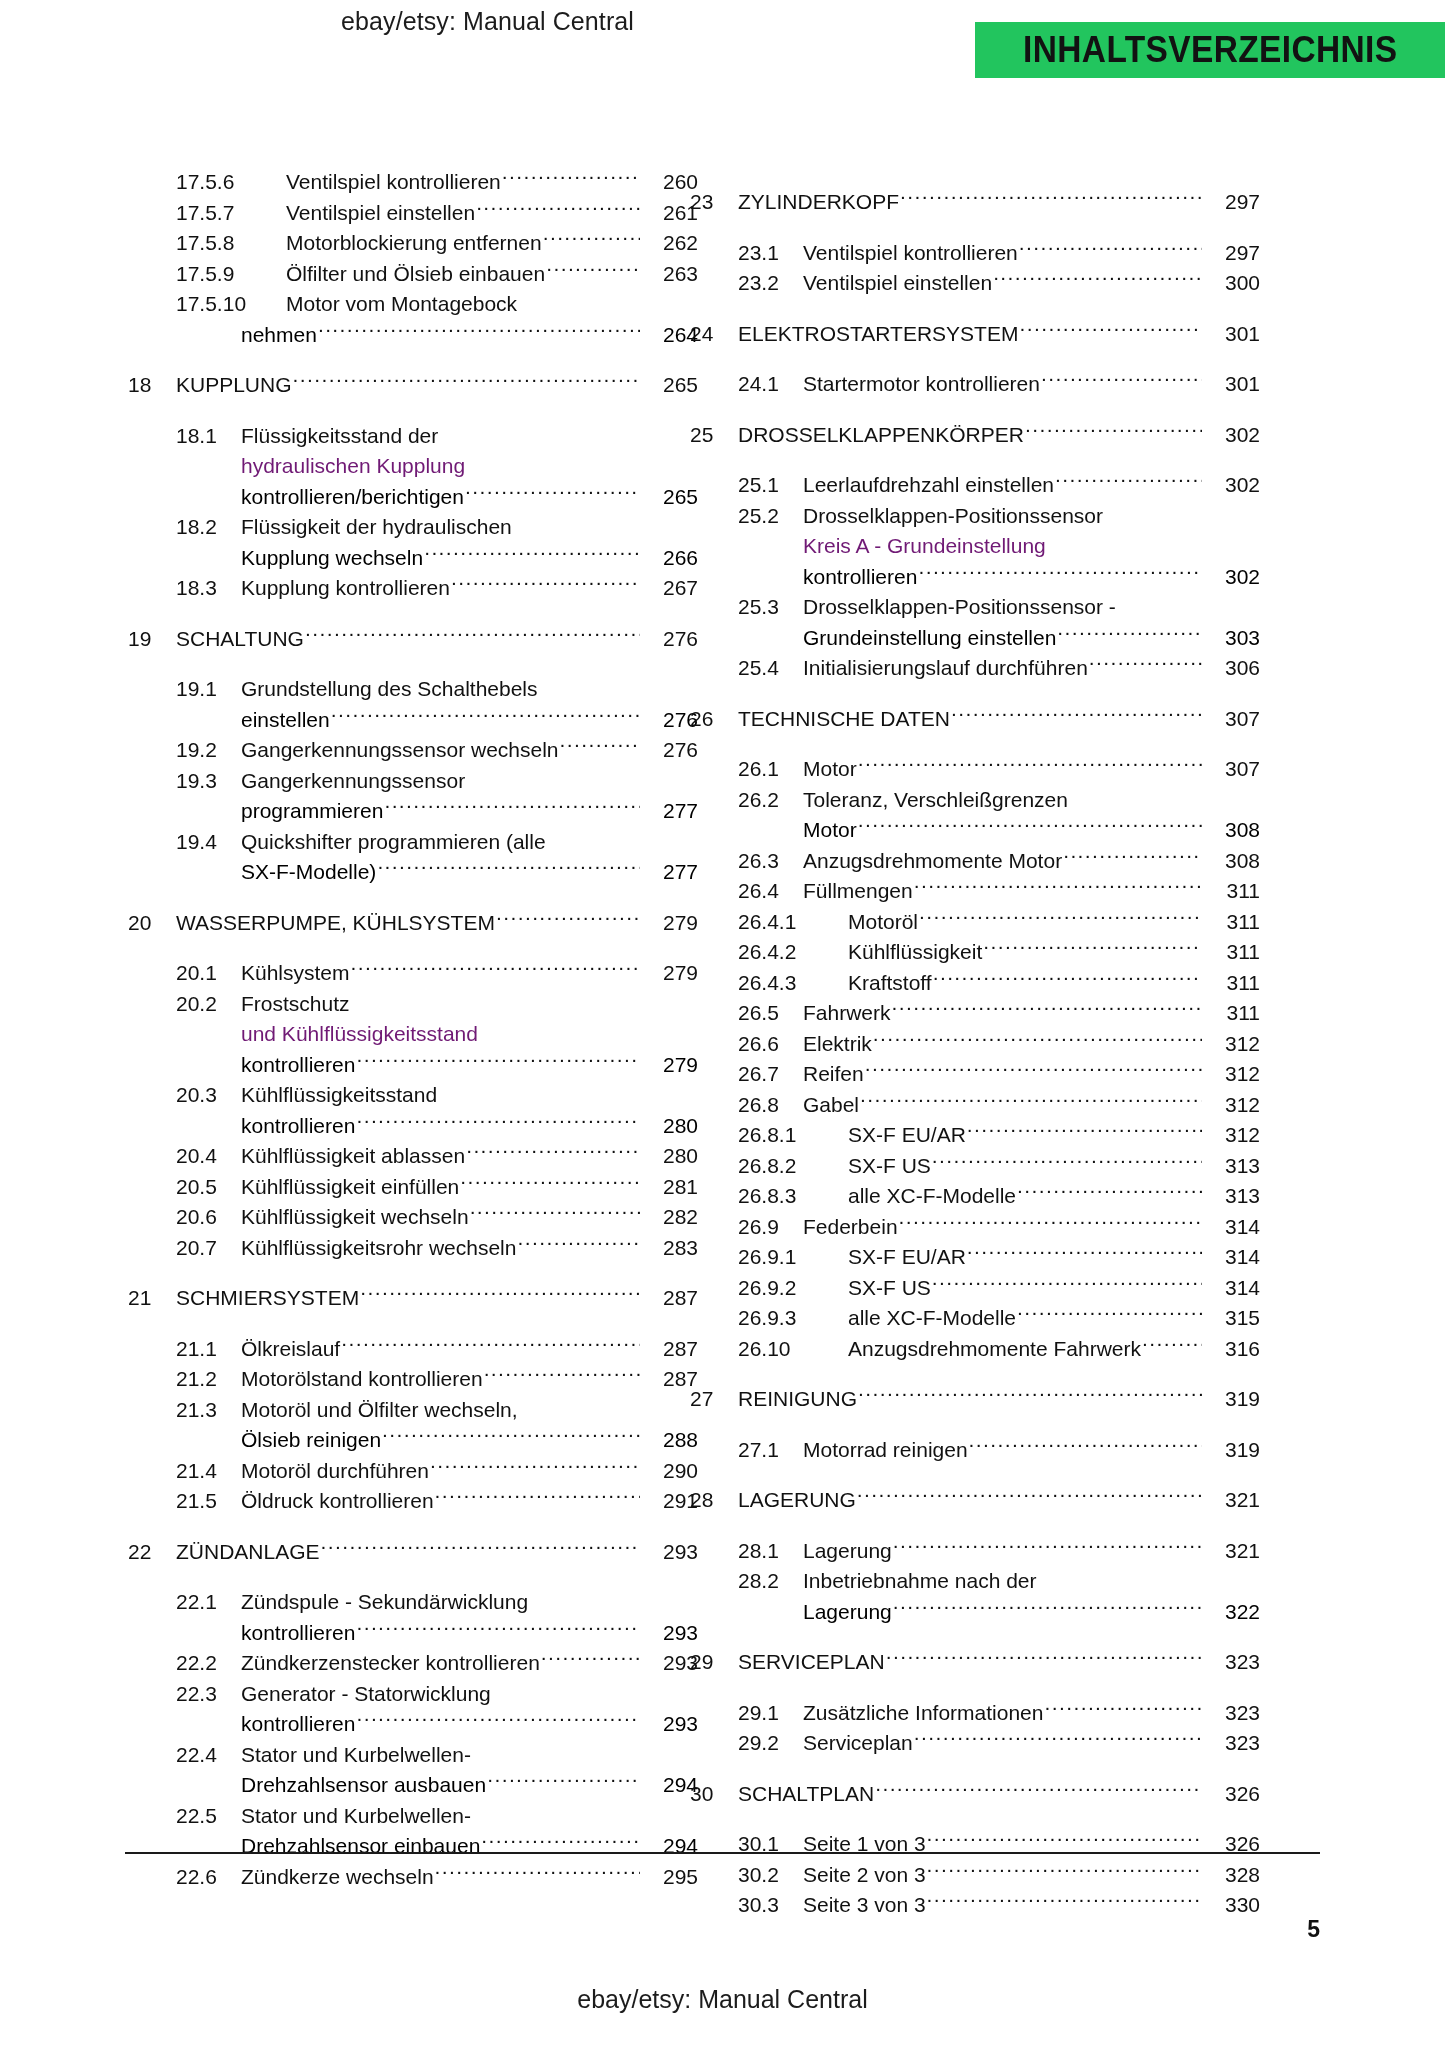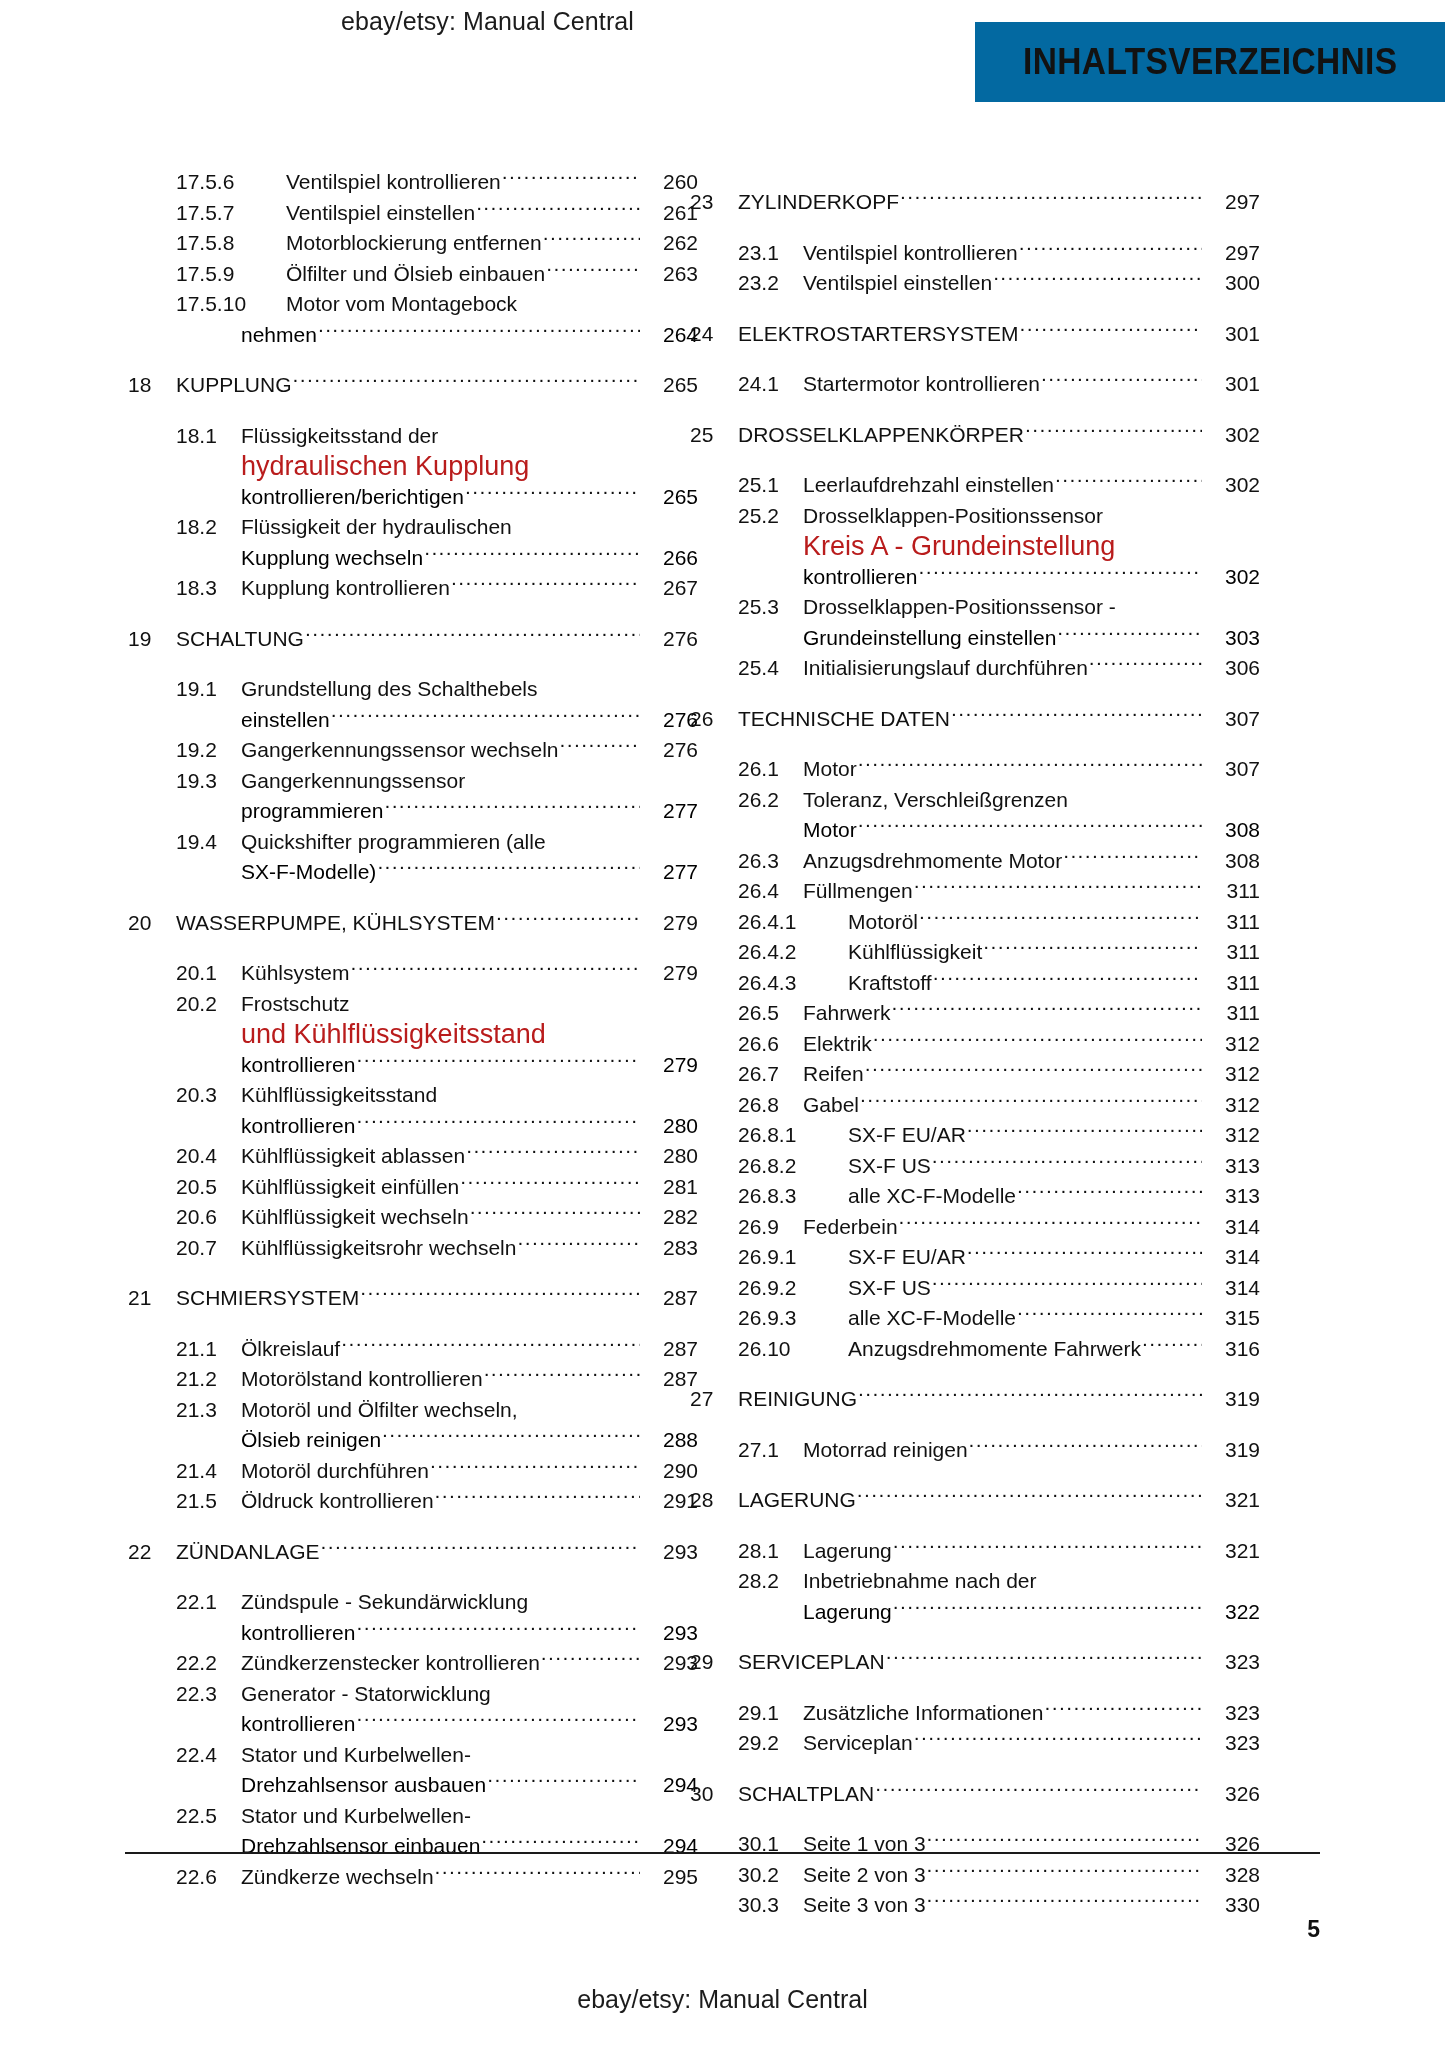--- a/index.html
+++ b/index.html
@@ -31,22 +31,22 @@
     color: #1c1c1c;
     line-height: 34px;
     padding-top: 4px;
     letter-spacing: 0.1px;
   }
   .header-band {
     position: absolute;
     right: 0;
     top: 22px;
     width: 470px;
-    height: 80px;
-    background: #0369a1;
+    height: 56px;
+    background: #22c55e;
     display: flex;
     align-items: center;
     justify-content: center;
   }
   .header-band-title {
     font-size: 36px;
     font-weight: bold;
     letter-spacing: 0.4px;
     color: #121212;
     transform: scaleX(0.93);
@@ -159,23 +159,23 @@
     position: absolute;
     left: 0;
     bottom: 0.06em;
     white-space: nowrap;
     font-size: 21px;
   }
   .cont .pg { flex: 0 0 auto; width: 52px; text-align: right; white-space: nowrap; padding-left: 5px; }
 
   
   .plain {
-    font-size: 27px;
+    font-size: 21px;
     line-height: 30.5px;
-    color: #b91c1c;
+    color: #701a75;
   }
   .plain.l2 { padding-left: 113px; }
 
   
   .footer-rule {
     position: absolute;
     left: 125px;
     top: 1852px;
     width: 1195px;
     height: 2px;

